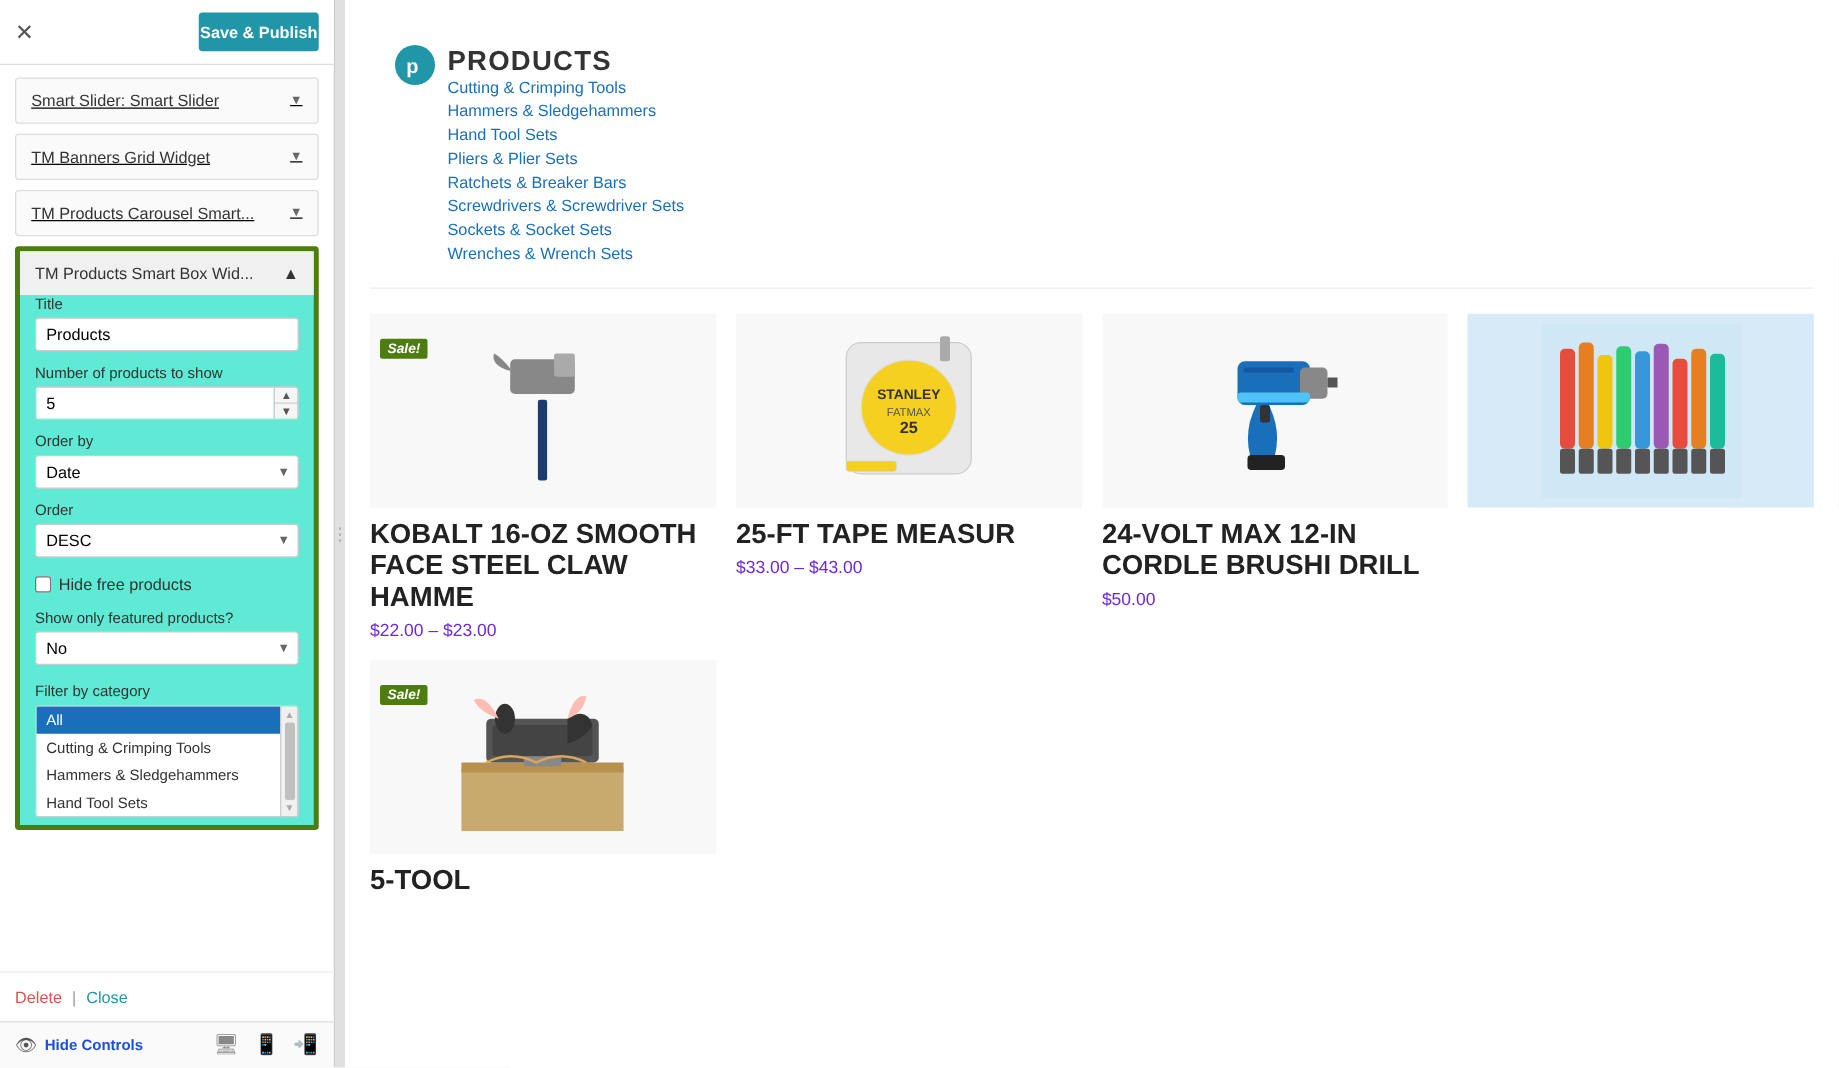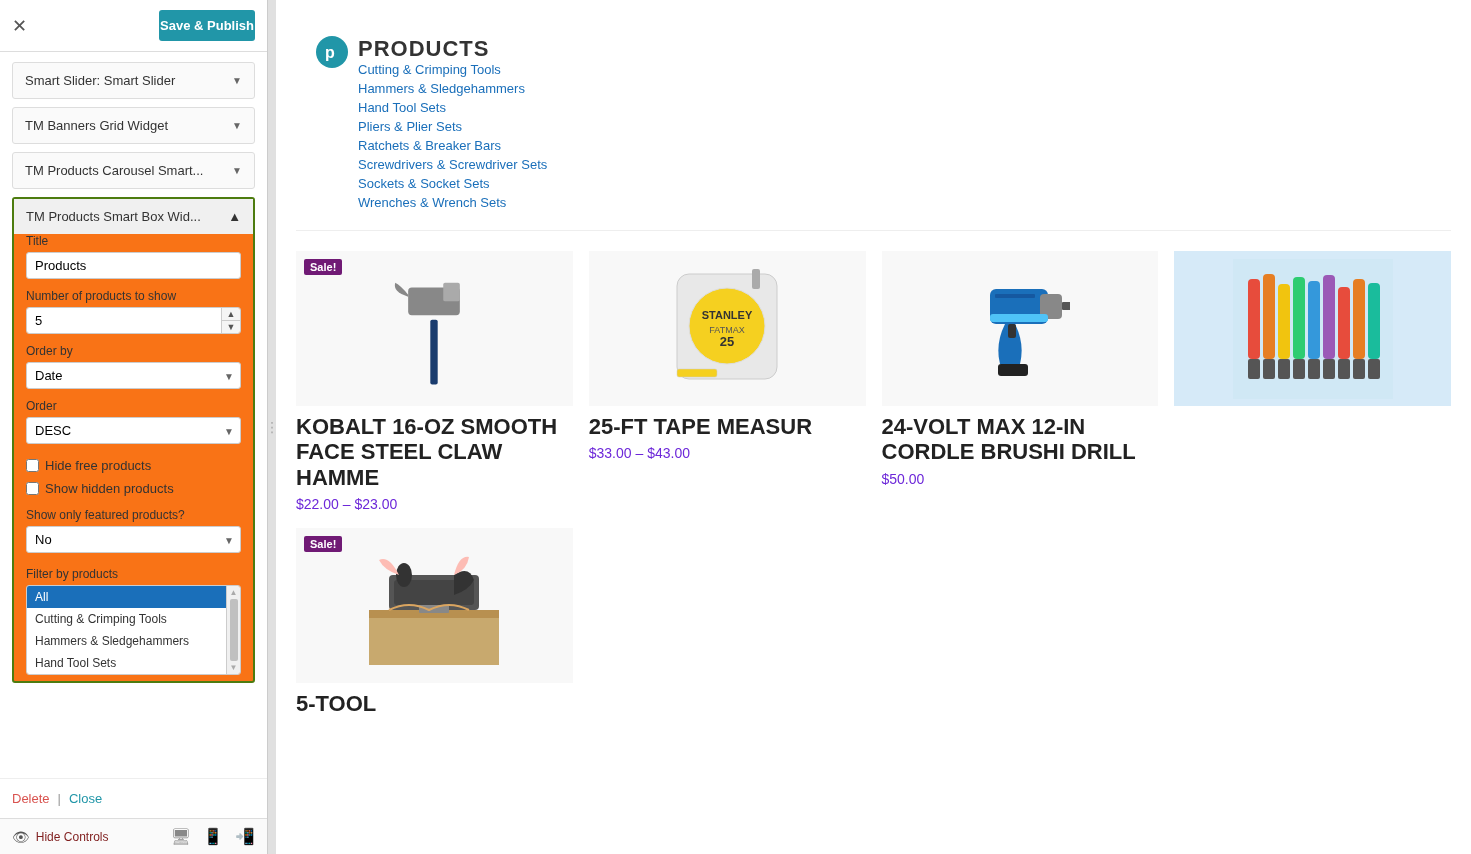--- a/index.html
+++ b/index.html
@@ -49,42 +49,43 @@
     .sidebar-content {
       padding: 10px 12px;
       flex: 1;
     }
 
     .widget-item {
       border: 1px solid #ddd;
       border-radius: 3px;
       margin-bottom: 8px;
       background: #fafafa;
+      text-decoration: underline;
     }
 
     .widget-header {
       display: flex;
       align-items: center;
       justify-content: space-between;
       padding: 10px 12px;
       cursor: pointer;
       font-size: 13px;
       color: #333;
     }
 
     .widget-header .chevron {
       font-size: 10px;
       color: #666;
     }
 
     .widget-expanded {
-      border: 2px solid #4d7c0f;
+      border: 4px solid #4d7c0f;
       border-radius: 3px;
       margin-bottom: 0;
-      background: #f97316;
+      background: #5eead4;
     }
 
     .widget-expanded-header {
       display: flex;
       align-items: center;
       justify-content: space-between;
       padding: 10px 12px;
       cursor: pointer;
       font-size: 13px;
       color: #333;
@@ -356,29 +357,30 @@
       overflow: hidden;
       position: relative;
       background: #f8f8f8;
       display: flex;
       align-items: center;
       justify-content: center;
     }
 
     .sale-badge {
       position: absolute;
-      top: 8px;
+      top: 20px;
       left: 8px;
-      background: #701a75;
+      background: #4d7c0f;
       color: #fff;
       font-size: 11px;
       font-weight: bold;
       padding: 2px 6px;
       border-radius: 2px;
       z-index: 2;
+      font-style: italic;
     }
 
     .product-name {
       font-size: 22px;
       font-weight: 900;
       color: #222;
       line-height: 1.15;
       margin-top: 8px;
       text-transform: uppercase;
       word-break: break-word;
@@ -506,37 +508,33 @@
           </select>
           <span class="select-arrow">▼</span>
         </div>
       </div>
 
       <div class="checkbox-group">
         <input type="checkbox" style="">
         <span>Hide free products</span>
       </div>
 
-      <div class="checkbox-group">
-        <input type="checkbox" style="">
-        <span>Show hidden products</span>
-      </div>
 
       <div class="form-group" style="margin-top: 8px;">
         <label class="form-label">Show only featured products?</label>
         <div class="form-select-wrapper">
           <select class="form-select">
             <option>No</option>
             <option>Yes</option>
           </select>
           <span class="select-arrow">▼</span>
         </div>
       </div>
 
-      <span class="filter-category-label">Filter by products</span>
+      <span class="filter-category-label">Filter by category</span>
       <div class="category-listbox">
         <div class="category-list">
           <div class="category-list-item selected">All</div>
           <div class="category-list-item">Cutting &amp; Crimping Tools</div>
           <div class="category-list-item">Hammers &amp; Sledgehammers</div>
           <div class="category-list-item">Hand Tool Sets</div>
         </div>
         <div class="category-scrollbar">
           <span style="font-size:8px; color:#aaa;">▲</span>
           <div style="flex:1; background:#c0c0c0; width:8px; margin:2px 0; border-radius:2px;"></div>
@@ -550,21 +548,21 @@
 
   <div class="sidebar-footer">
     <button class="link-btn">Delete</button>
     <span class="separator">|</span>
     <button class="link-btn-close">Close</button>
   </div>
 
   <div class="bottom-bar">
     <div style="display:flex; align-items:center; gap:6px;">
       <span style="font-size:14px;">👁</span>
-      <span style="font-size:12px; color:#7f1d1d;">Hide Controls</span>
+      <span style="font-size:12px; color:#1d4ed8;font-weight:bold;">Hide Controls</span>
     </div>
     <div class="bottom-bar-icons">
       <span class="bottom-icon">🖥</span>
       <span class="bottom-icon">📱</span>
       <span class="bottom-icon">📲</span>
     </div>
   </div>
 </div>
 
 <div class="divider-handle">

